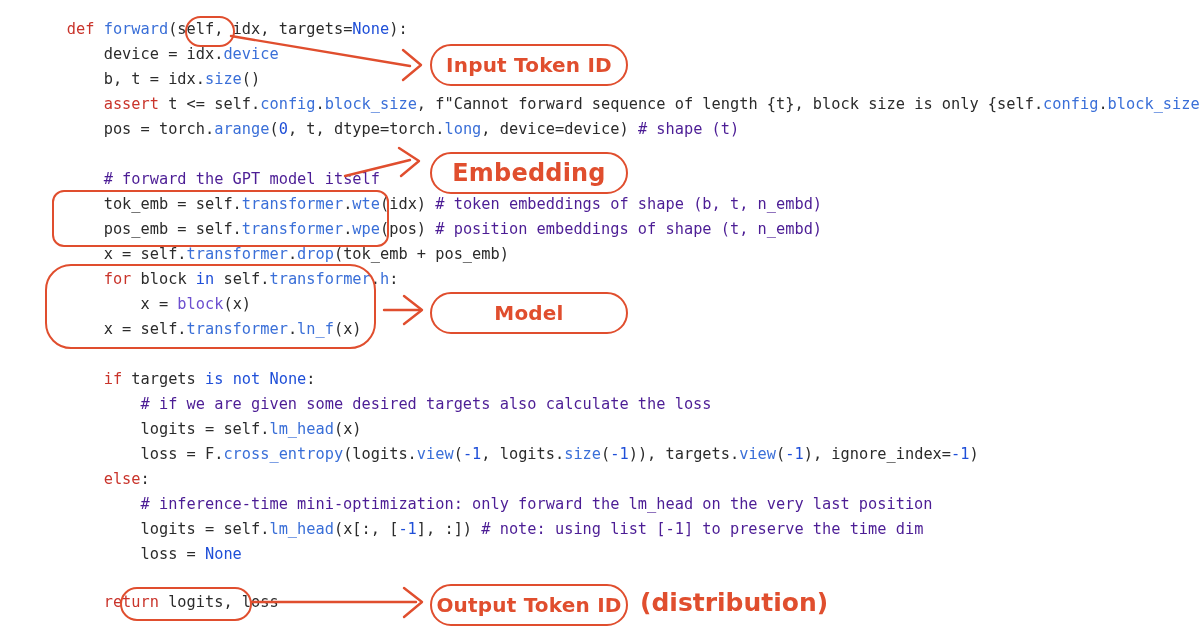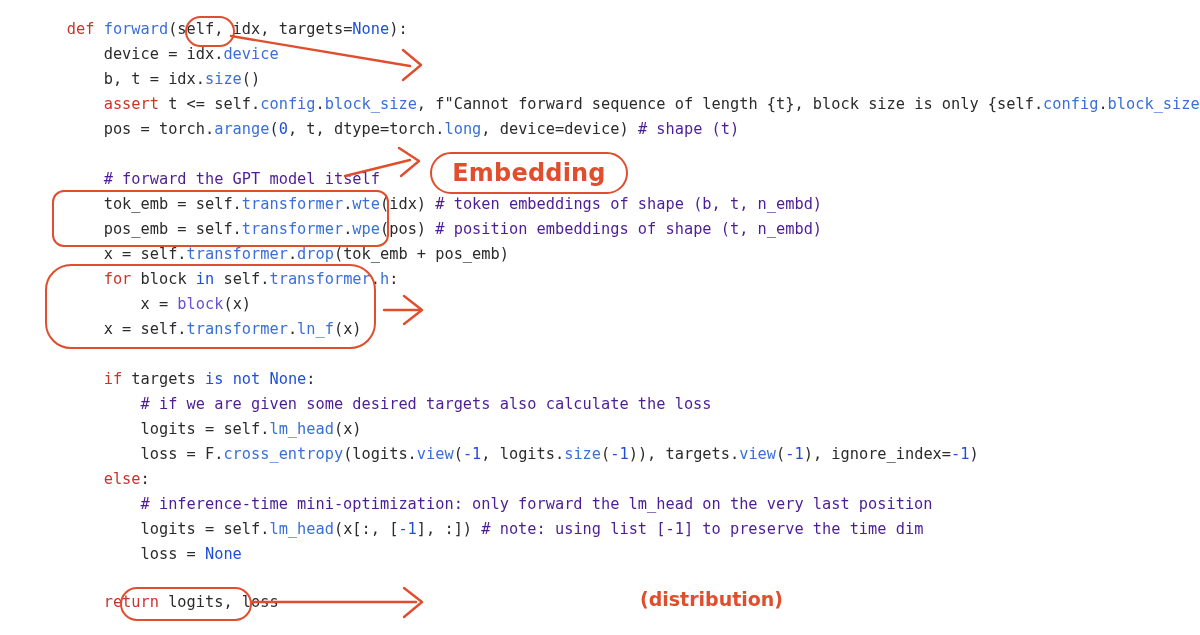--- a/index.html
+++ b/index.html
@@ -97,18 +97,21 @@
         <path d="M 404 588 L 422 602 L 404 617" stroke="#e04e2e" stroke-width="2.4" fill="none" stroke-linecap="round" stroke-linejoin="round"></path>
       </g>
     </svg>
 
     <div class="oval" id="oval-0" style="left: 185px; top: 16px; width: 46px; height: 27px;"></div>
     <div class="oval" id="oval-1" style="left: 120px; top: 587px; width: 128px; height: 30px;"></div>
 
     <div class="rbox" id="rbox-0" style="left: 52px; top: 190px; width: 333px; height: 53px; border-radius: 12px;"></div>
     <div class="rbox" id="rbox-1" style="left: 45px; top: 264px; width: 327px; height: 81px; border-radius: 26px;"></div>
 
+    <div class="pill" id="pill-0" style="left: 430px; top: 44px; width: 194px; height: 38px; font-size: 20px;">Input Token ID</div>
     <div class="pill" id="pill-1" style="left: 430px; top: 152px; width: 194px; height: 38px; font-size: 24px;">Embedding</div>
+    <div class="pill" id="pill-2" style="left: 430px; top: 292px; width: 194px; height: 38px; font-size: 20px;">Model</div>
+    <div class="pill" id="pill-3" style="left: 430px; top: 584px; width: 194px; height: 38px; font-size: 20px;">Output Token ID</div>
 
-    <div class="plaintext" id="plain-0" style="left: 640px; top: 588px; font-size: 19px;">(distribution)</div>
+    <div class="plaintext" id="plain-0" style="left: 640px; top: 588px; font-size: 25px;">(distribution)</div>
 
   </div>
 </div>
 
 </body></html>

